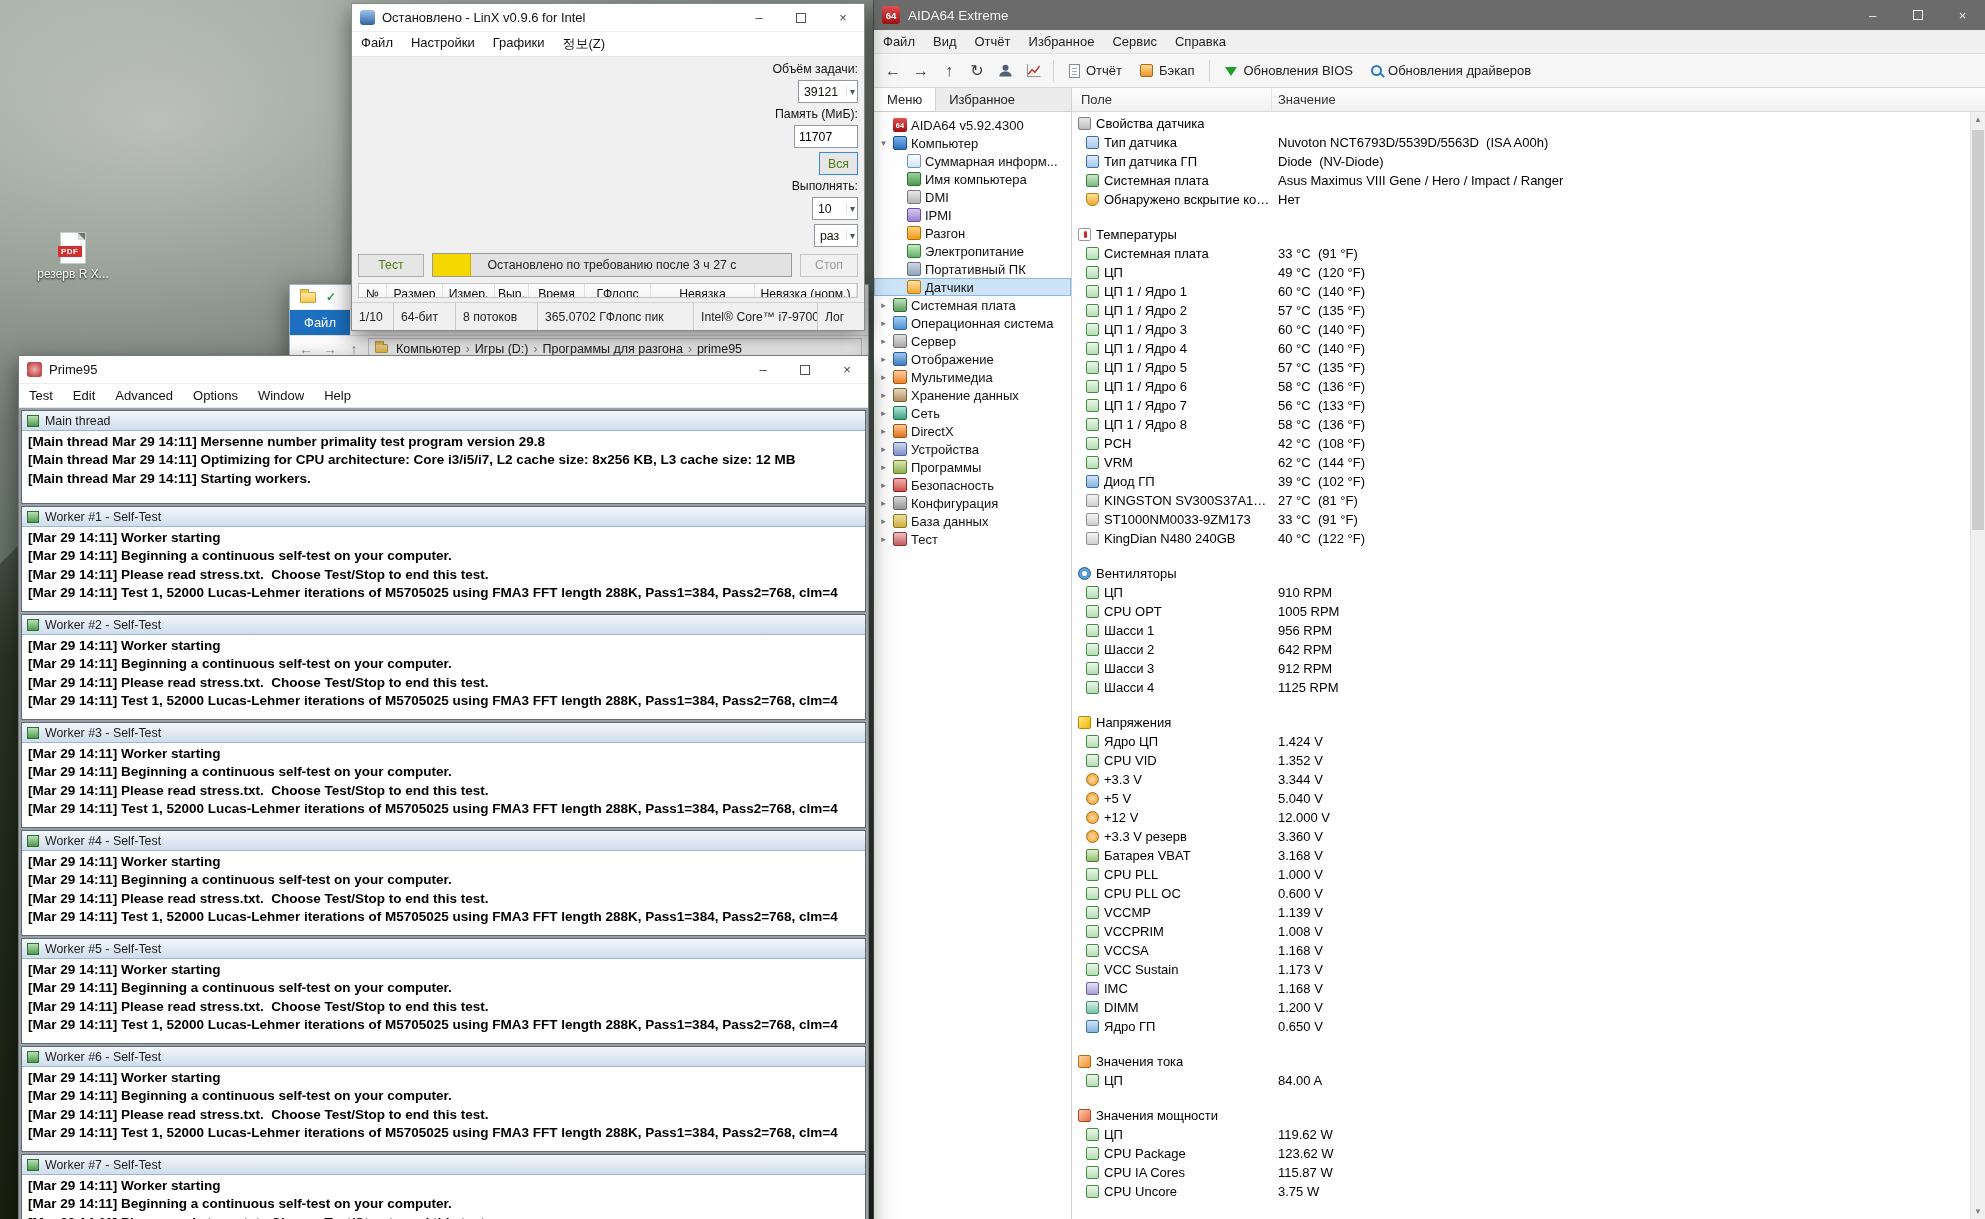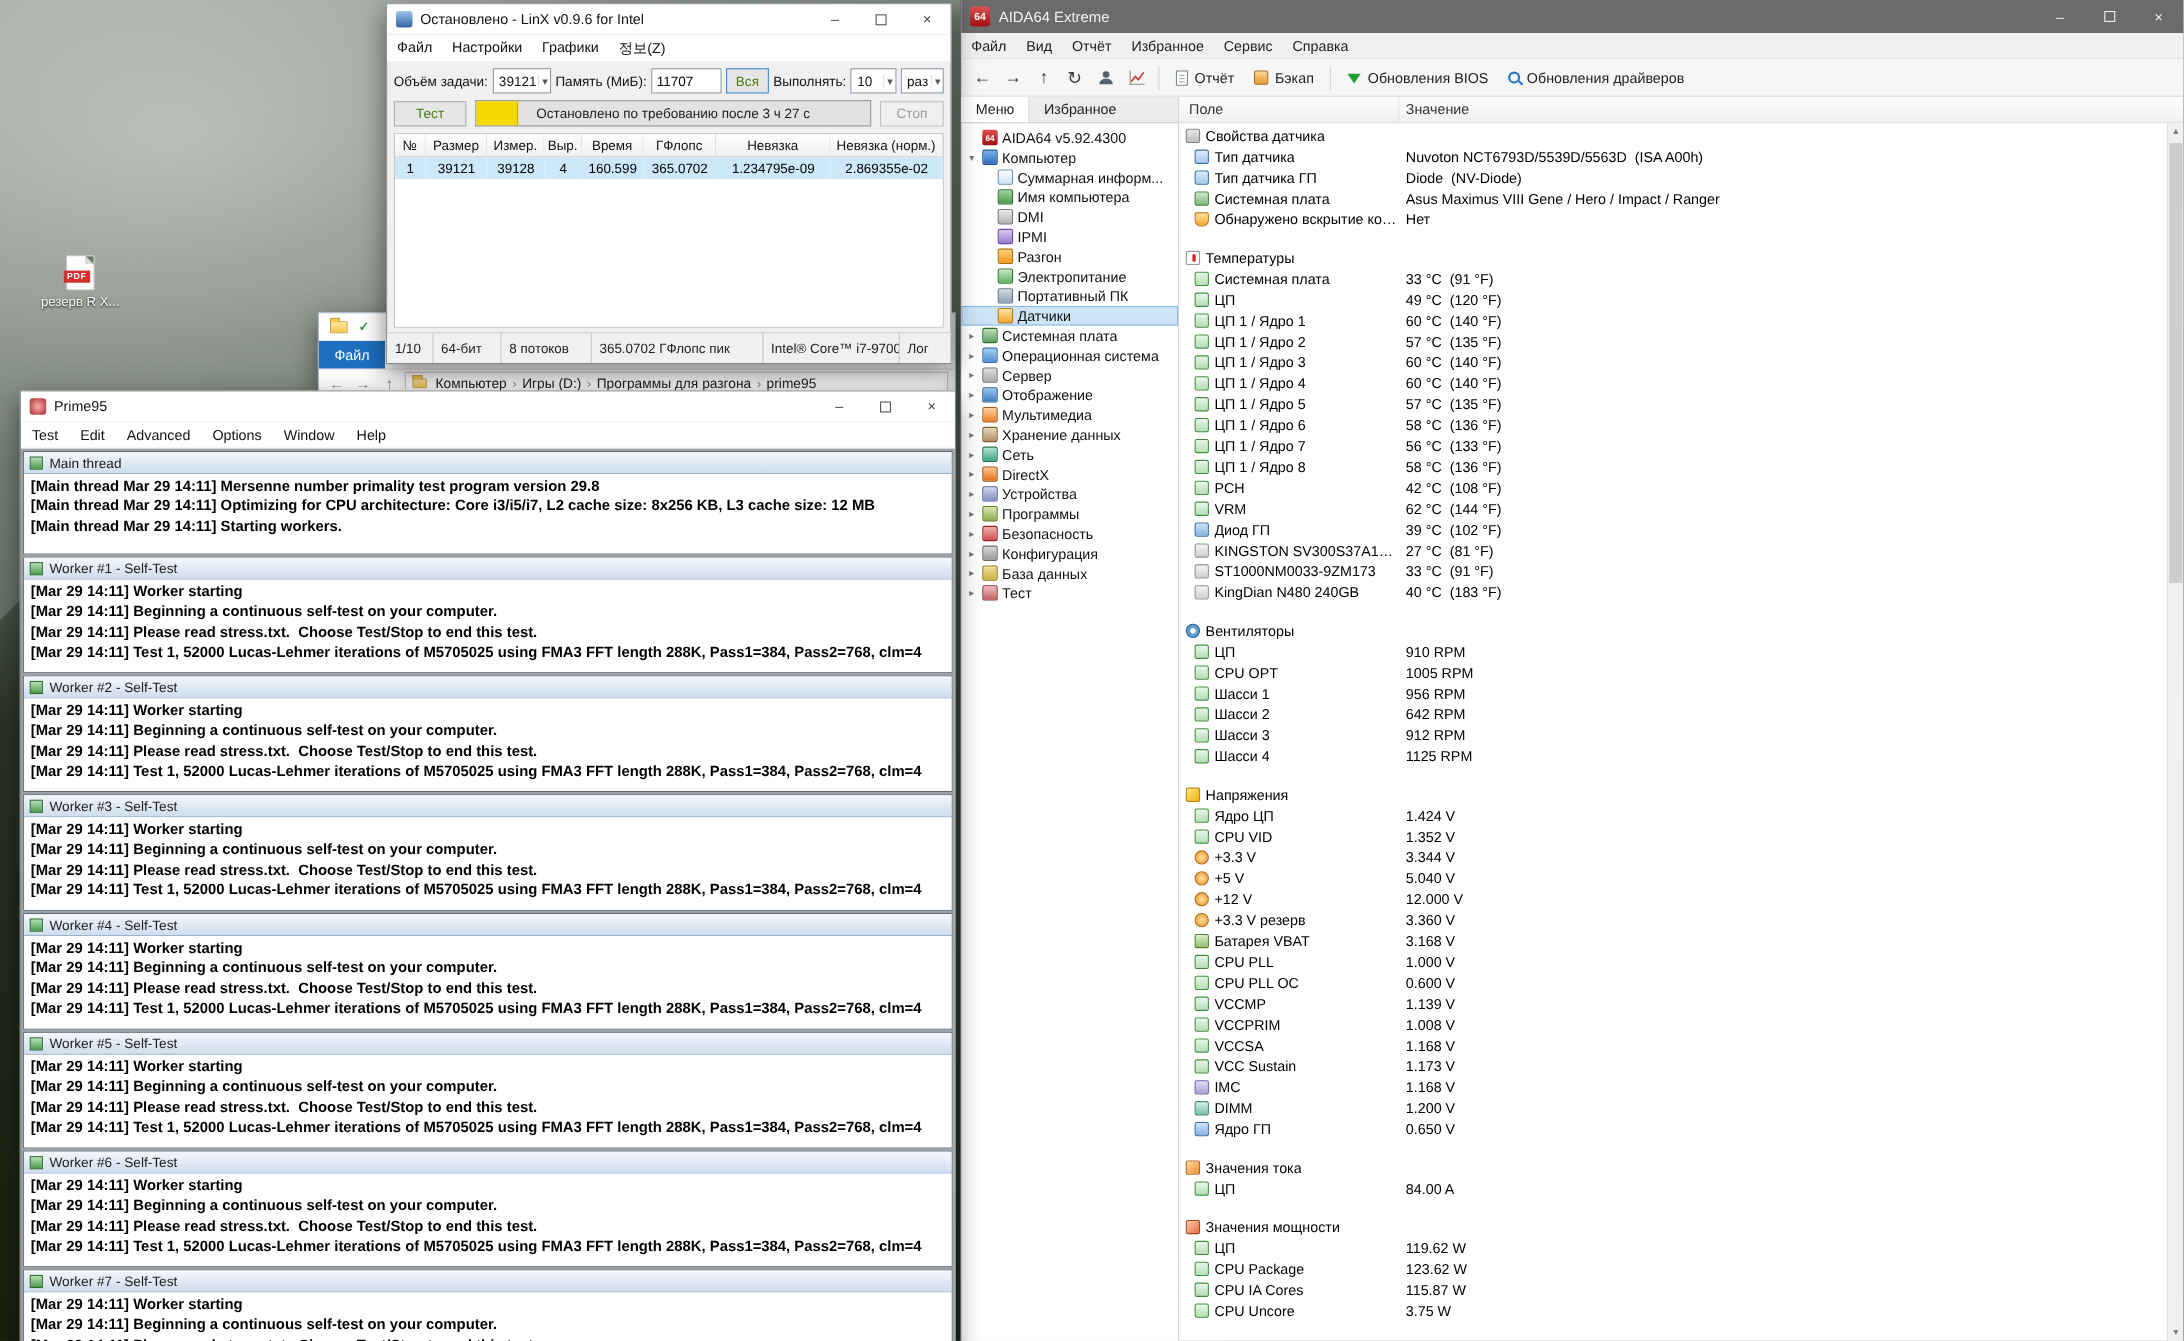--- a/index.html
+++ b/index.html
@@ -43,21 +43,21 @@
   .ex-crumbrow { height:26px; display:flex; align-items:center; gap:4px; padding:0 6px; border-top:1px solid #e4e4e4; background:#fff; }
   .nav-circ { width:20px; text-align:center; color:#7a8a9a; font-size:14px; }
   .addr { flex:1; height:21px; border:1px solid #cdcdcd; display:flex; align-items:center; gap:6px; padding:0 6px; font-size:12.5px; color:#222; overflow:hidden; white-space:nowrap; }
   .crumb { padding:0 2px; }
   .crumb-sep { color:#888; font-size:12px; }
 
   
   #linx { left:351px; top:3px; width:514px; height:328px; background:#f0f0f0; border:1px solid #8a8a8a; z-index:20; display:flex; flex-direction:column; }
   .linx-ic { width:15px; height:15px; border-radius:3px; background:linear-gradient(#9fc4ef,#30639f); flex:none; }
   #linx .menubar span { padding:3px 9px; }
-  .lx-controls { display:flex; align-items:center; gap:4px; padding:5px 6px 4px 6px; font-size:12.3px; color:#111; white-space:nowrap; }
+  .lx-controls { display:flex; align-items:flex-end; gap:4px; padding:5px 6px 4px 6px; font-size:12.3px; color:#111; white-space:nowrap;flex-direction:column; }
   .combo { background:#fff; border:1px solid #8f9aa5; height:23px; display:flex; align-items:center; justify-content:space-between; padding:0 2px 0 5px; font-size:12.3px; }
   .combo-arrow { color:#555; font-size:10px; padding-left:3px; border-left:1px solid #e0e0e0; }
   .lx-input { width:64px; height:23px; border:1px solid #8f9aa5; font-size:12.3px; padding:0 4px; font-family:"Liberation Sans",sans-serif; }
   .lx-btn { height:23px; border:1px solid #adadad; background:#e6e6e6; font-size:12.3px; padding:0 8px; font-family:"Liberation Sans",sans-serif; color:#4d7c0f; }
   .lx-btn.accent { border:1px solid #3a8ad8; }
   .lx-btn.disabled { color:#9a9a9a; border-color:#c4c4c4; background:#f0f0f0; }
   .lx-btnrow { display:flex; align-items:center; padding:2px 6px 6px 6px; }
   .lx-progress { flex:1; height:24px; border:1px solid #9a9a9a; background:#e2e2e2; position:relative; margin:0 8px; overflow:hidden; }
   .lx-fill { position:absolute; left:0; top:0; bottom:0; width:38px; background:#f5d800; border-right:1px solid #cdb400; }
   .lx-ptext { position:absolute; inset:0; display:flex; align-items:center; justify-content:center; font-size:12.3px; color:#222; }
@@ -758,21 +758,21 @@
               <span class="icn disk"></span>
               <span class="ftxt">ST1000NM0033-9ZM173</span>
             </span>
             <span class="sval">33 °C  (91 °F)</span>
           </div>
           <div class="srow item">
             <span class="sfield">
               <span class="icn disk"></span>
               <span class="ftxt">KingDian N480 240GB</span>
             </span>
-            <span class="sval">40 °C  (183 °F)</span>
+            <span class="sval">40 °C  (122 °F)</span>
           </div>
           <div class="srow-spacer"></div>
           <div class="srow head">
             <span class="sfield">
               <span class="icn fan"></span>
               <span class="ftxt">Вентиляторы</span>
             </span>
           </div>
           <div class="srow item">
             <span class="sfield">

